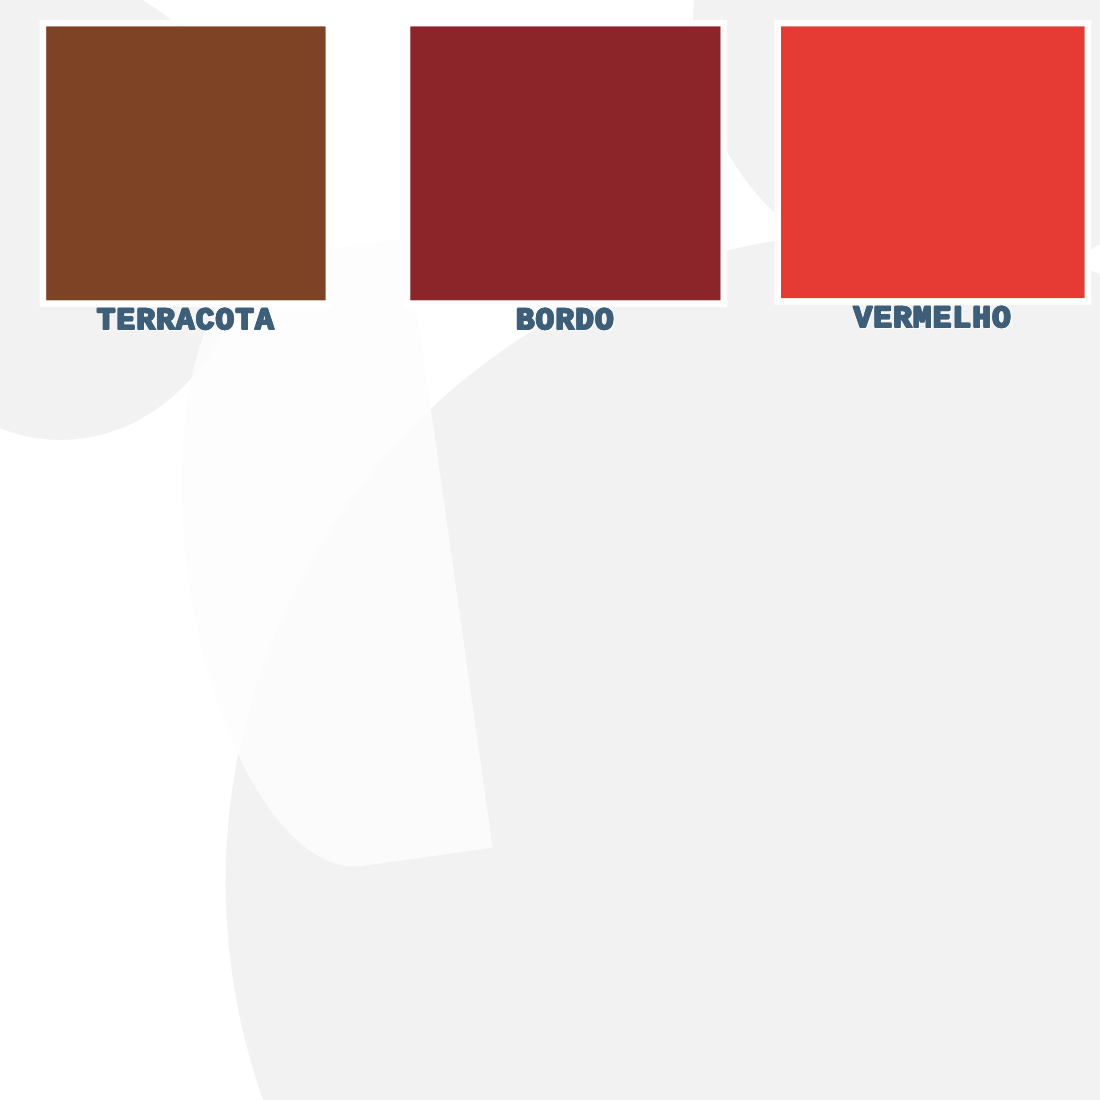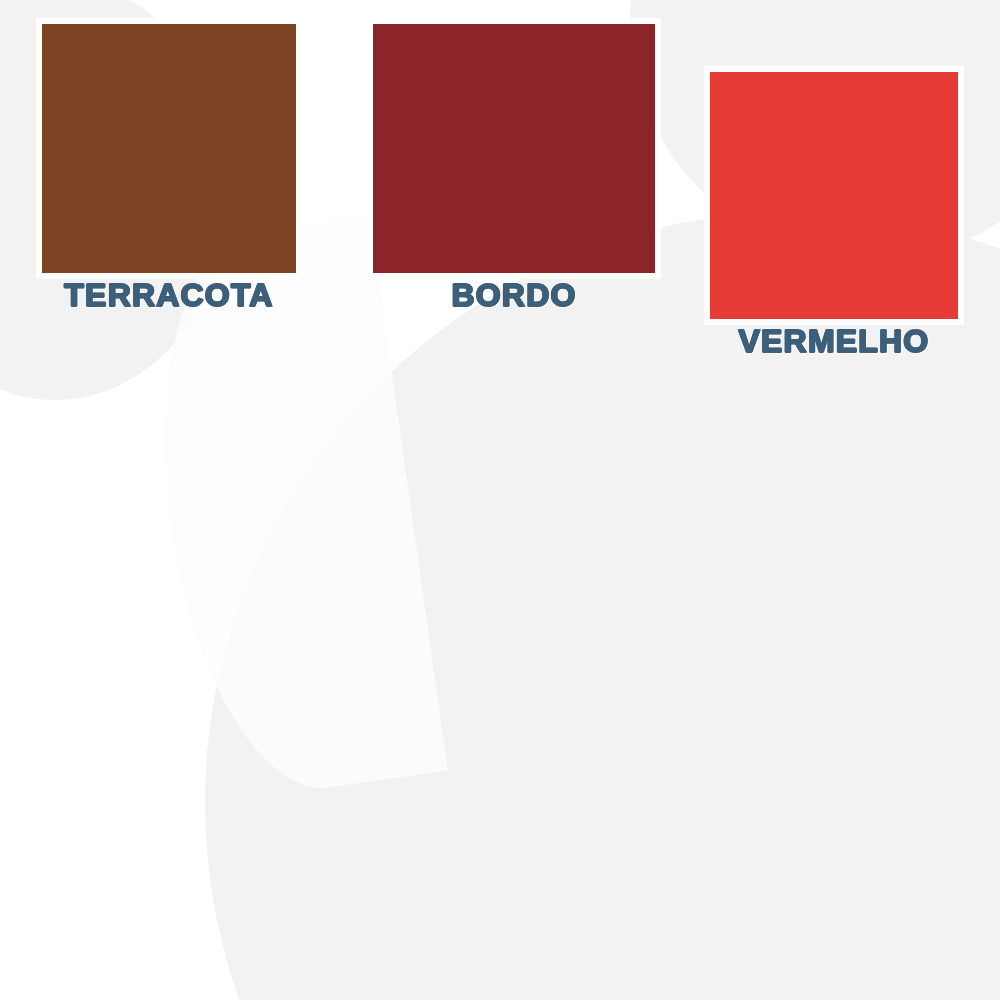--- a/index.html
+++ b/index.html
@@ -93,23 +93,23 @@
 
   .swatch-chip {
     width: 100%;
     background: #cccccc;
     box-shadow: 0 0 0 6px rgba(255, 255, 255, 0.92);
   }
 
   .swatch-label {
     margin-top: 6px;
     text-align: center;
-    font-family: Liberation Sans, sans-serif;
+    font-family: Liberation Mono, monospace;
     font-weight: bold;
-    font-size: 32px;
+    font-size: 28px;
     letter-spacing: 1.2px;
     color: #3d5f7a;
     text-transform: uppercase;
     line-height: 1;
     -webkit-text-stroke: 1.6px #3d5f7a;
     text-shadow:
        1px 0 0 #3d5f7a,
       -1px 0 0 #3d5f7a,
        0 1px 0 #3d5f7a,
        0 -1px 0 #3d5f7a,
@@ -117,21 +117,21 @@
     white-space: nowrap;
   }
 
   
   .swatch.s0 { left: 42px;  width: 254px; }
   .swatch.s0 .swatch-chip { height: 249px; }
 
   .swatch.s1 { left: 373px; width: 282px; }
   .swatch.s1 .swatch-chip { height: 249px; }
 
-  .swatch.s2 { left: 710px; width: 248px; margin-top: 48px; }
+  .swatch.s2 { left: 710px; width: 276px; }
   .swatch.s2 .swatch-chip { height: 247px; }
 </style>
 </head>
 <body>
 
 <div id="palette-canvas" style="background: rgb(255, 255, 255);">
 
   <div class="bg-layer">
     <div class="bg-circle main" style="background: rgb(242, 242, 242);"></div>
     <div class="bg-circle top-left" style="background: rgb(242, 242, 242);"></div>

